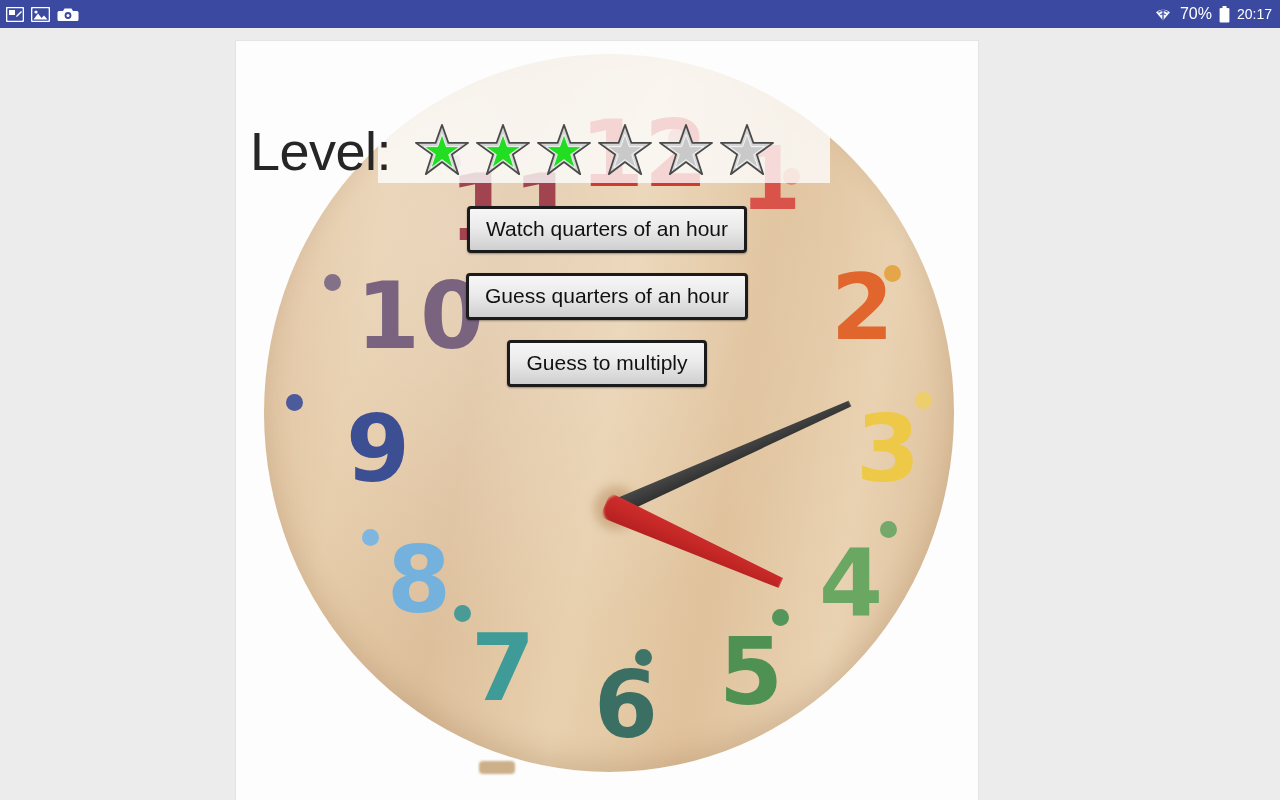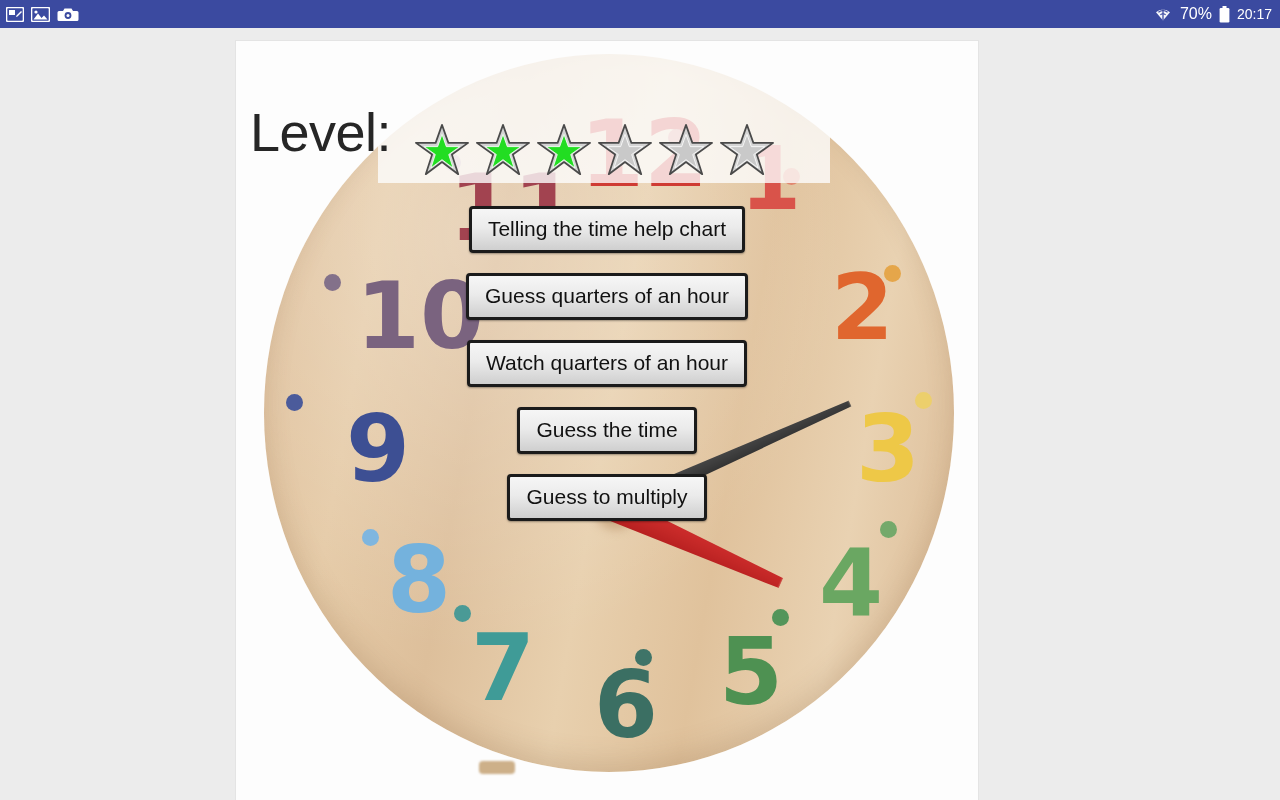--- a/index.html
+++ b/index.html
@@ -148,20 +148,21 @@
   }
 
   
   .header-row {
     position: absolute;
     left: 14px;
     top: 60px;
     width: 714px;
     height: 100px;
     display: flex;
+    align-items: center;
     z-index: 10;
     pointer-events: none;
   }
   .level-label {
     font-size: 54px;
     color: #262626;
     font-family: "Liberation Sans", sans-serif;
     font-weight: 400;
     letter-spacing: -0.5px;
     white-space: nowrap;
@@ -321,21 +322,19 @@
             <polygon points="50,5 61,36 95,36 67,56 78,90 50,69 22,90 33,56 5,36 39,36" fill="#c9c9c9" stroke="#ffffff" stroke-width="2" stroke-linejoin="round" transform="translate(50 52) scale(0.68) translate(-50 -50)"></polygon>
           </svg>
           <svg class="star" viewBox="0 0 100 100">
             <polygon points="50,5 61,36 95,36 67,56 78,90 50,69 22,90 33,56 5,36 39,36" fill="#d4d4d4" stroke="#4a4a4a" stroke-width="3" stroke-linejoin="round"></polygon>
             <polygon points="50,5 61,36 95,36 67,56 78,90 50,69 22,90 33,56 5,36 39,36" fill="#c9c9c9" stroke="#ffffff" stroke-width="2" stroke-linejoin="round" transform="translate(50 52) scale(0.68) translate(-50 -50)"></polygon>
           </svg>
         </div>
     </div>
 
     <div class="menu" id="menu">
-        <button class="menu-btn">Telling the time help chart</button>
+        <button class="menu-btn">Watch quarters of an hour</button>
         <button class="menu-btn">Guess quarters of an hour</button>
-        <button class="menu-btn">Watch quarters of an hour</button>
-        <button class="menu-btn">Guess the time</button>
         <button class="menu-btn">Guess to multiply</button>
       </div>
 
   </div>
 </div>
 
 </body></html>

